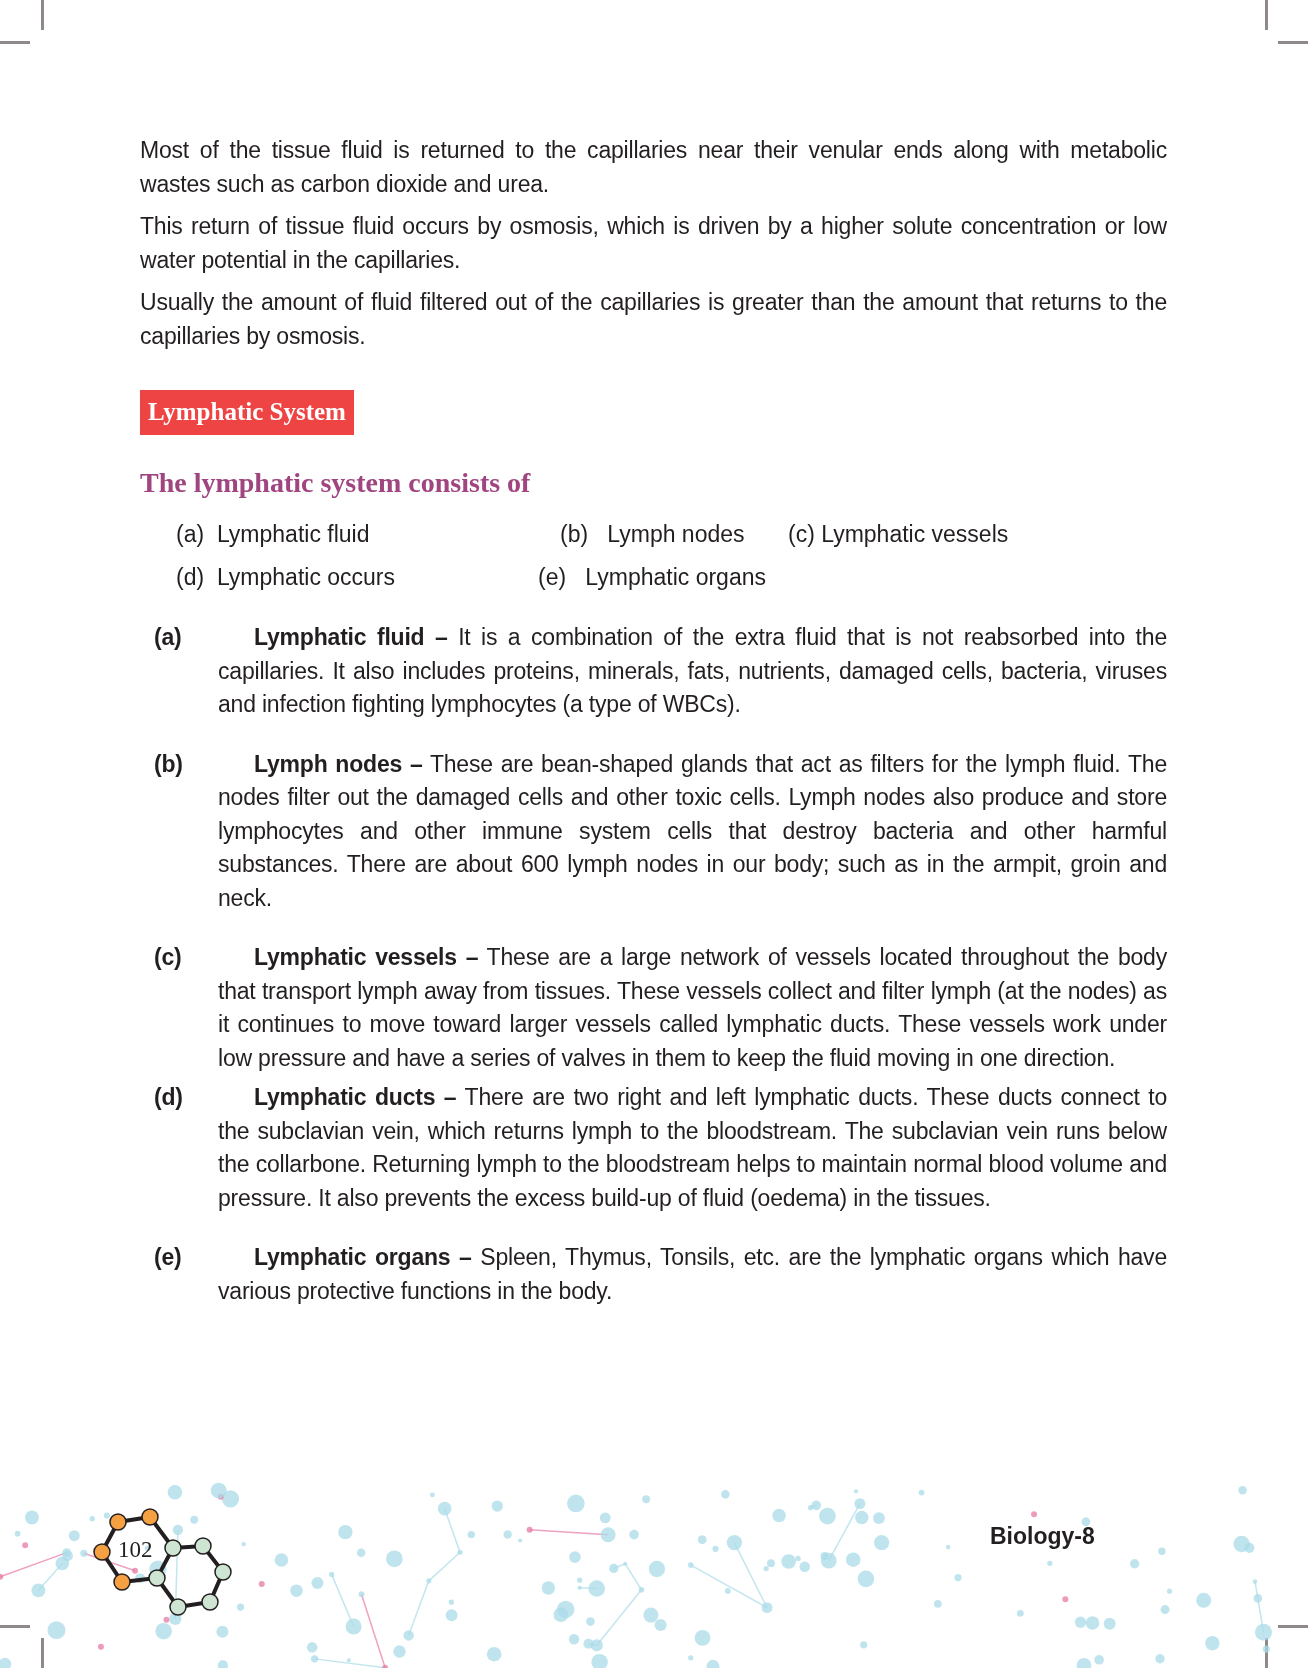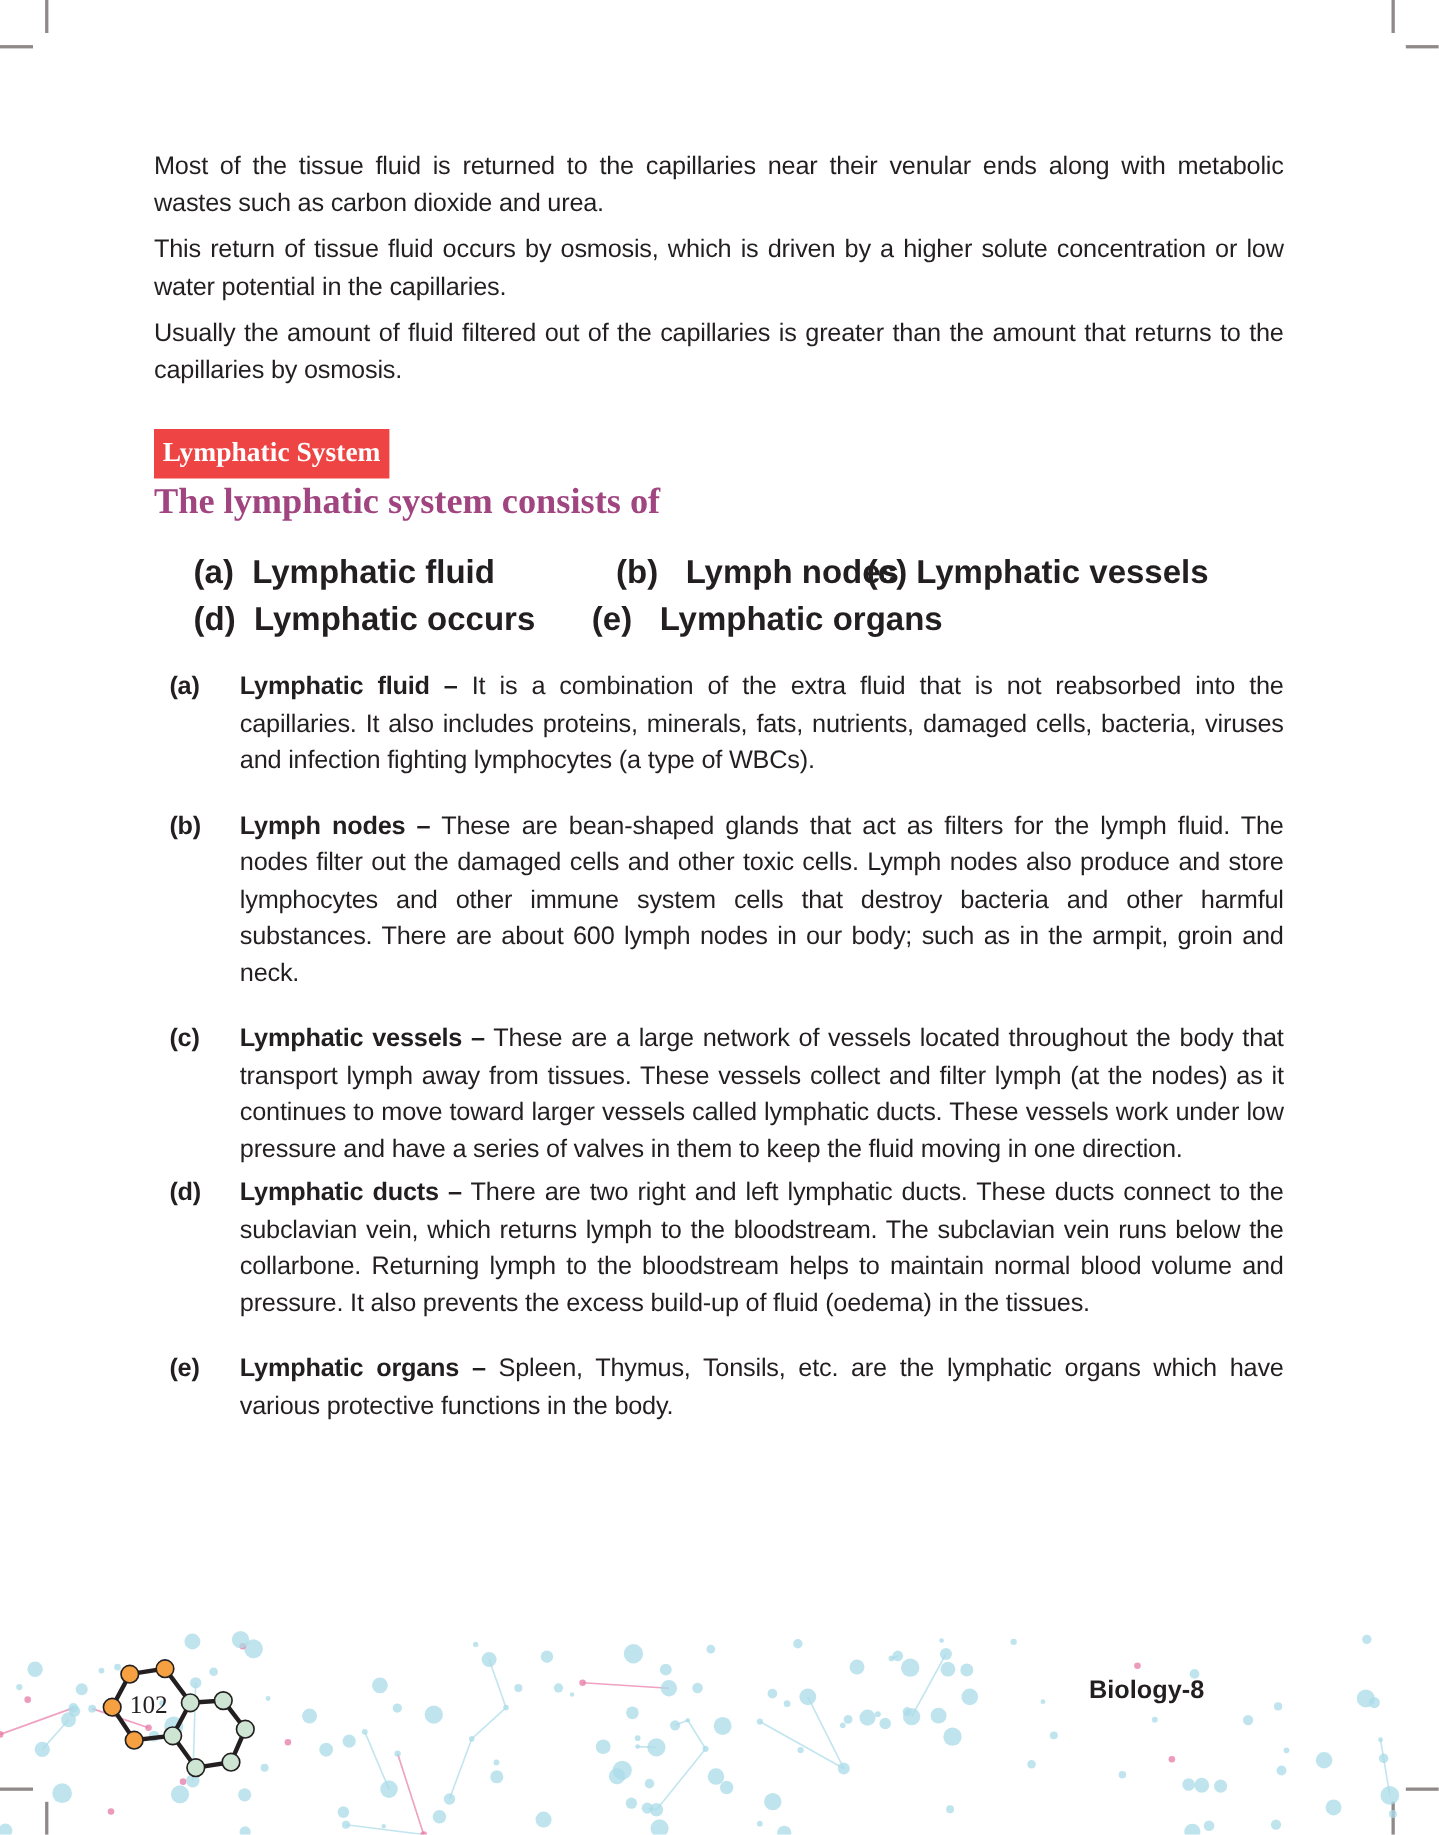--- a/index.html
+++ b/index.html
@@ -2,26 +2,26 @@
 <html><head>
 <meta charset="utf-8">
 <style>
   html, body { margin: 0; padding: 0; }
   body { width: 1308px; height: 1668px; position: relative; background: #ffffff; overflow: hidden; }
   .crop { position: absolute; background: #8f8a89; }
   .content { position: absolute; left: 140px; top: 134px; width: 1027px; font-family: "Liberation Sans", sans-serif; color: #231f20; }
   .p { font-size: 23px; line-height: 33.5px; text-align: justify; margin: 0 0 9px 0; letter-spacing: -0.2px; }
   .p b { font-weight: bold; }
   .section-heading { display: inline-block; background: #ef4444; color: #fff; font-family: "Liberation Serif", serif; font-weight: bold; font-size: 25px; padding: 7px 8px 8px 8px; margin-top: 28px; line-height: 30px; }
-  .subheading { font-family: "Liberation Serif", serif; font-weight: bold; font-size: 33px; color: #a04580; margin-top: 5px; line-height: 32px; }
-  .list-grid { position: relative; height: 86px; margin-top: 27px; font-size: 30px; line-height: 43px; font-weight: bold; }
+  .subheading { font-family: "Liberation Serif", serif; font-weight: bold; font-size: 28px; color: #a04580; margin-top: 32px; line-height: 32px; }
+  .list-grid { position: relative; height: 86px; margin-top: 14px; font-size: 23px; line-height: 43px; }
   .list-grid span.item { position: absolute; white-space: nowrap; }
   .entry { position: relative; padding-left: 78px; font-size: 23px; line-height: 33.5px; text-align: justify; letter-spacing: -0.2px; }
   .entry .lbl { position: absolute; left: 14px; top: 0; font-weight: bold; }
-  .entry b { font-weight: bold; }
+  .entry b { font-weight: bold; margin-left: 36px; }
   .footer-svg { position: absolute; left: 0; top: 1470px; width: 1308px; height: 198px; }
   .page-num { position: absolute; left: 118px; top: 1537px; font-family: "Liberation Serif", serif; font-weight: normal; font-size: 23px; color: #231f20; }
   .book-name { position: absolute; left: 990px; top: 1523px; font-family: Liberation Sans, sans-serif; font-weight: bold; font-size: 23px; color: #231f20; }
 </style>
 </head>
 <body>
 
 <div class="crop" style="left:41px;top:0;width:3px;height:30px;"></div>
 <div class="crop" style="left:0;top:41px;width:30px;height:3px;"></div>
 <div class="crop" style="left:1265px;top:0;width:3px;height:30px;"></div>

